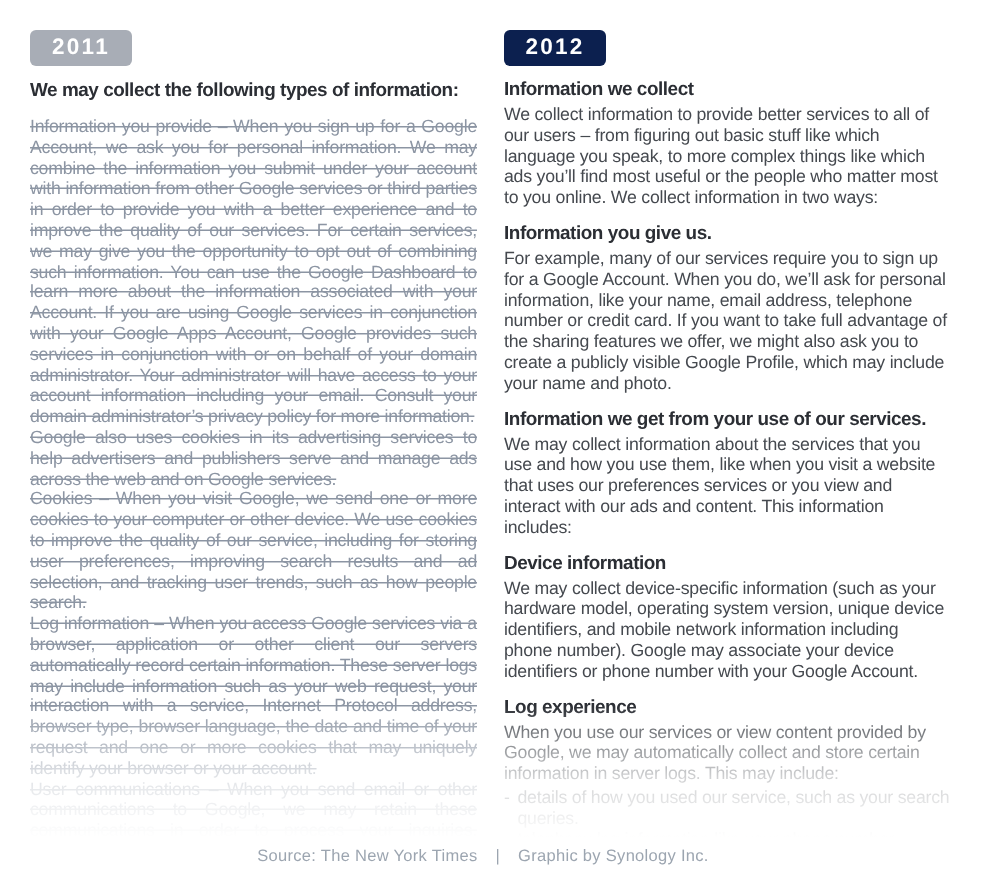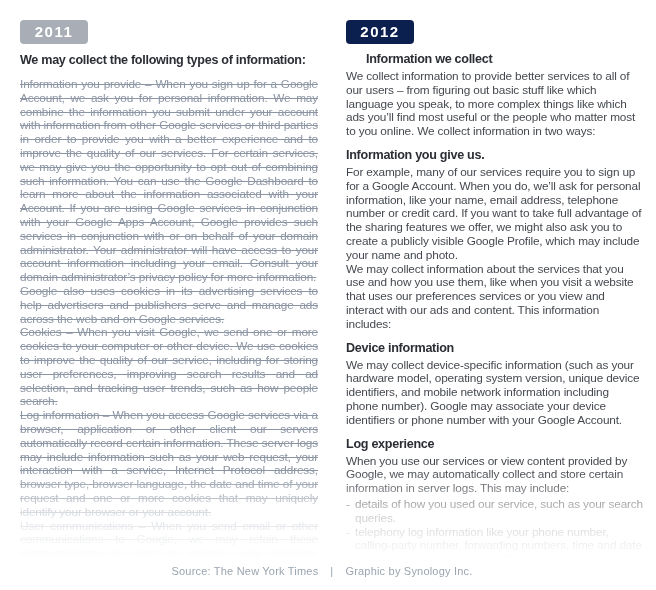--- a/index.html
+++ b/index.html
@@ -7,21 +7,21 @@
   .page {
     position:relative;
     width:656px; height:590px;
     margin:0 auto;
     background:var(--page-bg,#ffffff);
     overflow:hidden;
     font-family:"Liberation Sans", sans-serif;
   }
   .columns {
     position:absolute; top:20px; left:20px;
-    display:flex; gap:28px;
+    display:flex; gap:18px;
     height:538px; overflow:hidden;
   }
   .col { width:298px; }
   .badge {
     display:inline-block;
     min-width:68px; height:24px; line-height:24px;
     padding:0 10px;
     border-radius:4px;
     text-align:center;
     color:var(--badge-text,#fff);
@@ -41,21 +41,21 @@
     font-size:11.8px; line-height:13.8px; letter-spacing:-0.15px;
     text-align:justify;
   }
   .section-heading {
     margin:9px 0 3px;
     color:var(--heading,#2b2e34);
     font-weight:bold;
     font-size:12.6px; line-height:15px; letter-spacing:-0.3px;
     white-space:nowrap;
   }
-  .section-heading.first { margin-top:8px;margin-left:20px; }
+  .section-heading.first { margin-top:8px; }
   .body-para {
     color:var(--body,#45494f);
     font-size:11.8px; line-height:13.8px; letter-spacing:-0.15px;
   }
   .bullet-list { margin-top:2px; }
   .bullet { display:flex; }
   .bullet .marker {
     flex:none; width:9px;
     color:var(--body,#45494f);
     font-size:11.8px; line-height:13.8px;
@@ -99,20 +99,21 @@
 
     <div class="col">
       <div class="badge badge-2012">2012</div>
 
       <div class="section-heading first">Information we collect</div>
       <p class="body-para">We collect information to provide better services to all of our users – from figuring out basic stuff like which language you speak, to more complex things like which ads you’ll find most useful or the people who matter most to you online. We collect information in two ways:</p>
 
       <div class="section-heading">Information you give us.</div>
       <p class="body-para">For example, many of our services require you to sign up for a Google Account. When you do, we’ll ask for personal information, like your name, email address, telephone number or credit card. If you want to take full advantage of the sharing features we offer, we might also ask you to create a publicly visible Google Profile, which may include your name and photo.</p>
 
+      <div class="section-heading">Information we get from your use of our services.</div>
       <p class="body-para">We may collect information about the services that you use and how you use them, like when you visit a website that uses our preferences services or you view and interact with our ads and content. This information includes:</p>
 
       <div class="section-heading">Device information</div>
       <p class="body-para">We may collect device-specific information (such as your hardware model, operating system version, unique device identifiers, and mobile network information including phone number). Google may associate your device identifiers or phone number with your Google Account.</p>
 
       <div class="section-heading">Log experience</div>
       <p class="body-para">When you use our services or view content provided by Google, we may automatically collect and store certain information in server logs. This may include:</p>
 
       <div class="bullet-list">
         <div class="bullet body-para">

